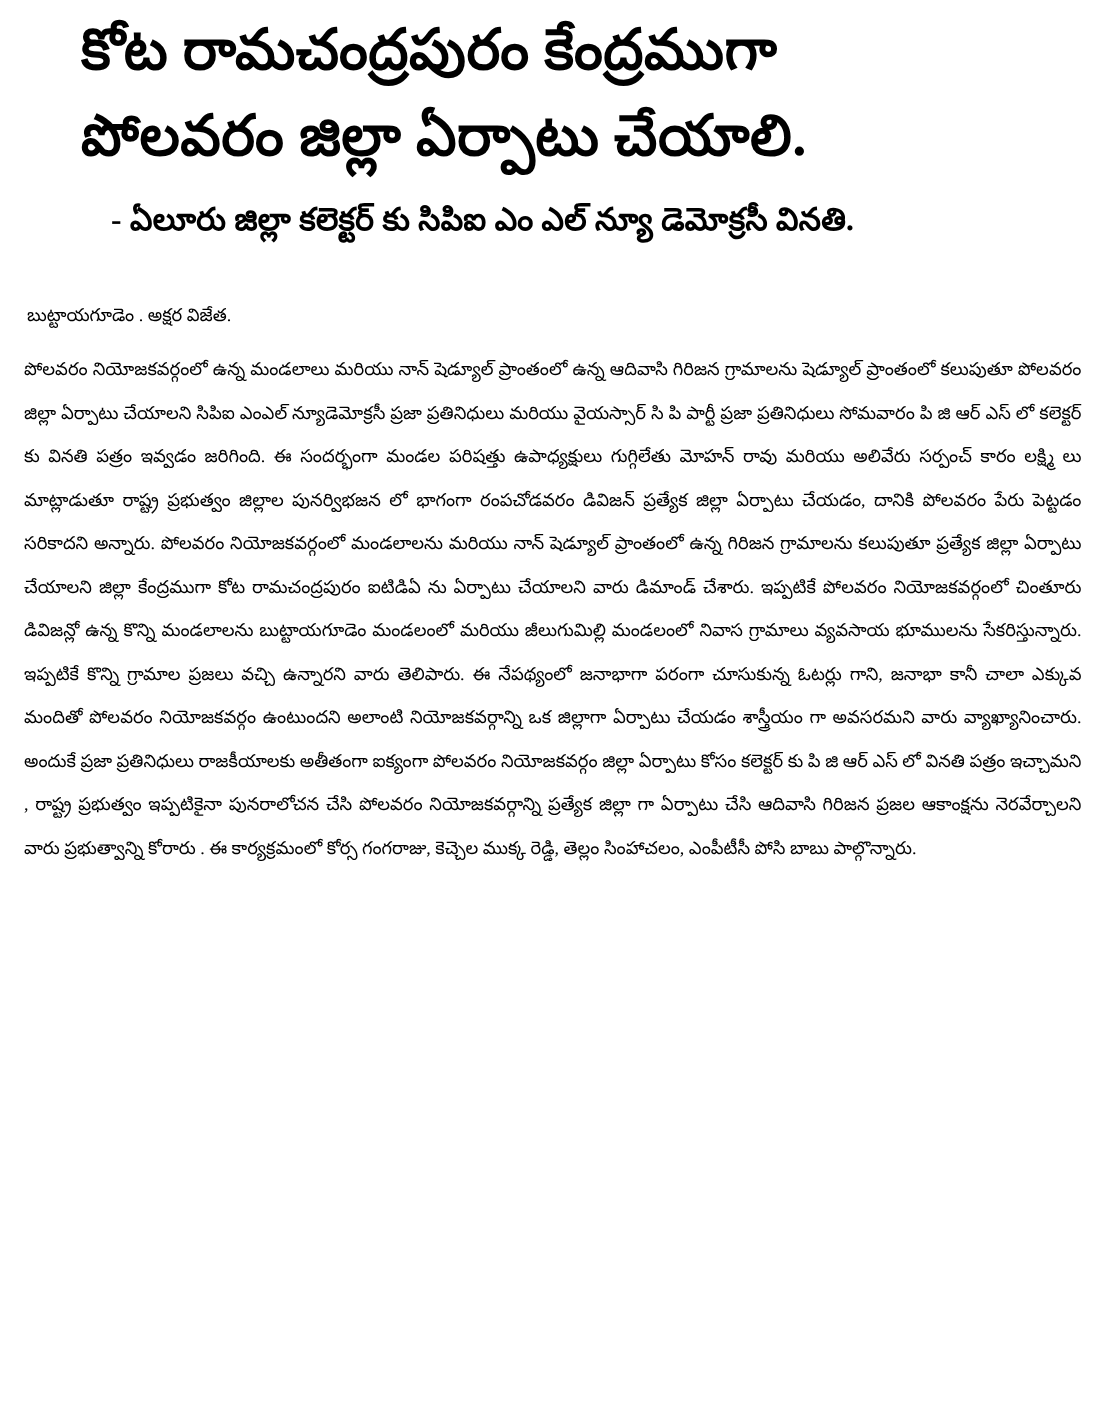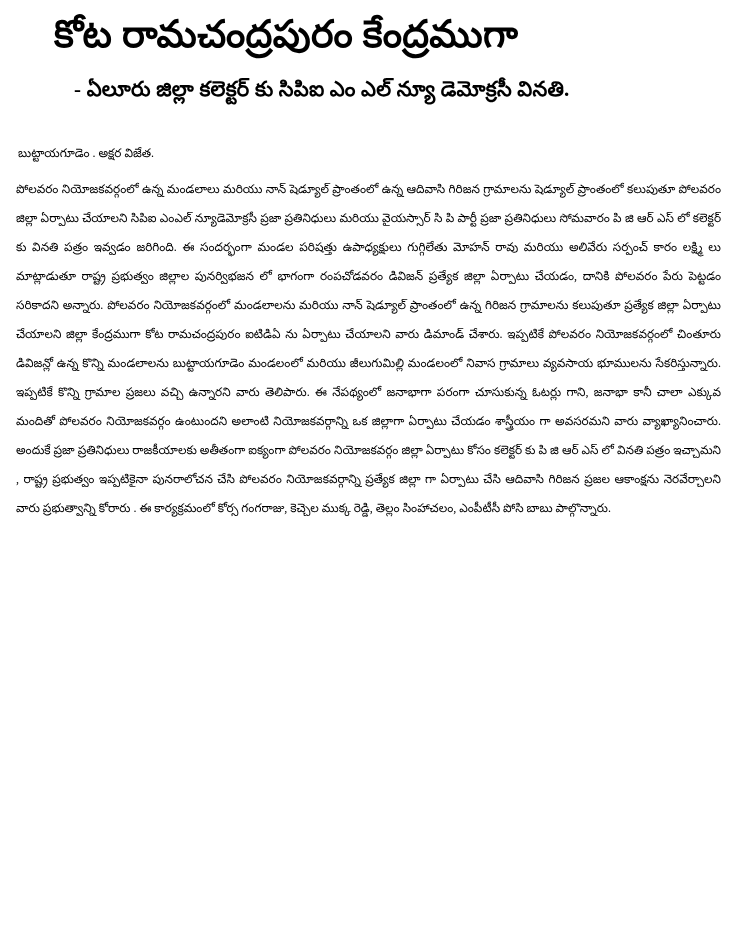--- a/index.html
+++ b/index.html
@@ -42,20 +42,21 @@
     margin: 0 4px 0 4px;
   }
 </style>
 </head>
 <body>
 
 <div class="page">
 
   <h1 class="headline">
     <div class="headline-line">కోట రామచంద్రపురం కేంద్రముగా</div>
+    <div class="headline-line">పోలవరం జిల్లా ఏర్పాటు చేయాలి.</div>
   </h1>
 
   <div class="subheadline">- ఏలూరు జిల్లా కలెక్టర్ కు సిపిఐ ఎం ఎల్ న్యూ డెమోక్రసీ వినతి.</div>
 
   <div class="dateline">బుట్టాయగూడెం . అక్షర విజేత.</div>
 
   <p class="body-text">పోలవరం నియోజకవర్గంలో ఉన్న మండలాలు మరియు నాన్ షెడ్యూల్ ప్రాంతంలో ఉన్న ఆదివాసి గిరిజన గ్రామాలను షెడ్యూల్ ప్రాంతంలో కలుపుతూ పోలవరం జిల్లా ఏర్పాటు చేయాలని సిపిఐ ఎంఎల్ న్యూడెమోక్రసీ ప్రజా ప్రతినిధులు మరియు వైయస్సార్ సి పి పార్టీ ప్రజా ప్రతినిధులు సోమవారం పి జి ఆర్ ఎస్ లో కలెక్టర్ కు వినతి పత్రం ఇవ్వడం జరిగింది. ఈ సందర్భంగా మండల పరిషత్తు ఉపాధ్యక్షులు గుగ్గిలేతు మోహన్ రావు మరియు అలివేరు సర్పంచ్ కారం లక్ష్మి లు మాట్లాడుతూ రాష్ట్ర ప్రభుత్వం జిల్లాల పునర్విభజన లో భాగంగా రంపచోడవరం డివిజన్ ప్రత్యేక జిల్లా ఏర్పాటు చేయడం, దానికి పోలవరం పేరు పెట్టడం సరికాదని అన్నారు. పోలవరం నియోజకవర్గంలో మండలాలను మరియు నాన్ షెడ్యూల్ ప్రాంతంలో ఉన్న గిరిజన గ్రామాలను కలుపుతూ ప్రత్యేక జిల్లా ఏర్పాటు చేయాలని జిల్లా కేంద్రముగా కోట రామచంద్రపురం ఐటిడిఏ ను ఏర్పాటు చేయాలని వారు డిమాండ్ చేశారు. ఇప్పటికే పోలవరం నియోజకవర్గంలో చింతూరు డివిజన్లో ఉన్న కొన్ని మండలాలను బుట్టాయగూడెం మండలంలో మరియు జీలుగుమిల్లి మండలంలో నివాస గ్రామాలు వ్యవసాయ భూములను సేకరిస్తున్నారు. ఇప్పటికే కొన్ని గ్రామాల ప్రజలు వచ్చి ఉన్నారని వారు తెలిపారు. ఈ నేపథ్యంలో జనాభాగా పరంగా చూసుకున్న ఓటర్లు గాని, జనాభా కానీ చాలా ఎక్కువ మందితో పోలవరం నియోజకవర్గం ఉంటుందని అలాంటి నియోజకవర్గాన్ని ఒక జిల్లాగా ఏర్పాటు చేయడం శాస్త్రీయం గా అవసరమని వారు వ్యాఖ్యానించారు. అందుకే ప్రజా ప్రతినిధులు రాజకీయాలకు అతీతంగా ఐక్యంగా పోలవరం నియోజకవర్గం జిల్లా ఏర్పాటు కోసం కలెక్టర్ కు పి జి ఆర్ ఎస్ లో వినతి పత్రం ఇచ్చామని , రాష్ట్ర ప్రభుత్వం ఇప్పటికైనా పునరాలోచన చేసి పోలవరం నియోజకవర్గాన్ని ప్రత్యేక జిల్లా గా ఏర్పాటు చేసి ఆదివాసి గిరిజన ప్రజల ఆకాంక్షను నెరవేర్చాలని వారు ప్రభుత్వాన్ని కోరారు . ఈ కార్యక్రమంలో కోర్స గంగరాజు, కెచ్చెల ముక్క రెడ్డి, తెల్లం సింహాచలం, ఎంపీటీసీ పోసి బాబు పాల్గొన్నారు.</p>
 
 </div>
 

